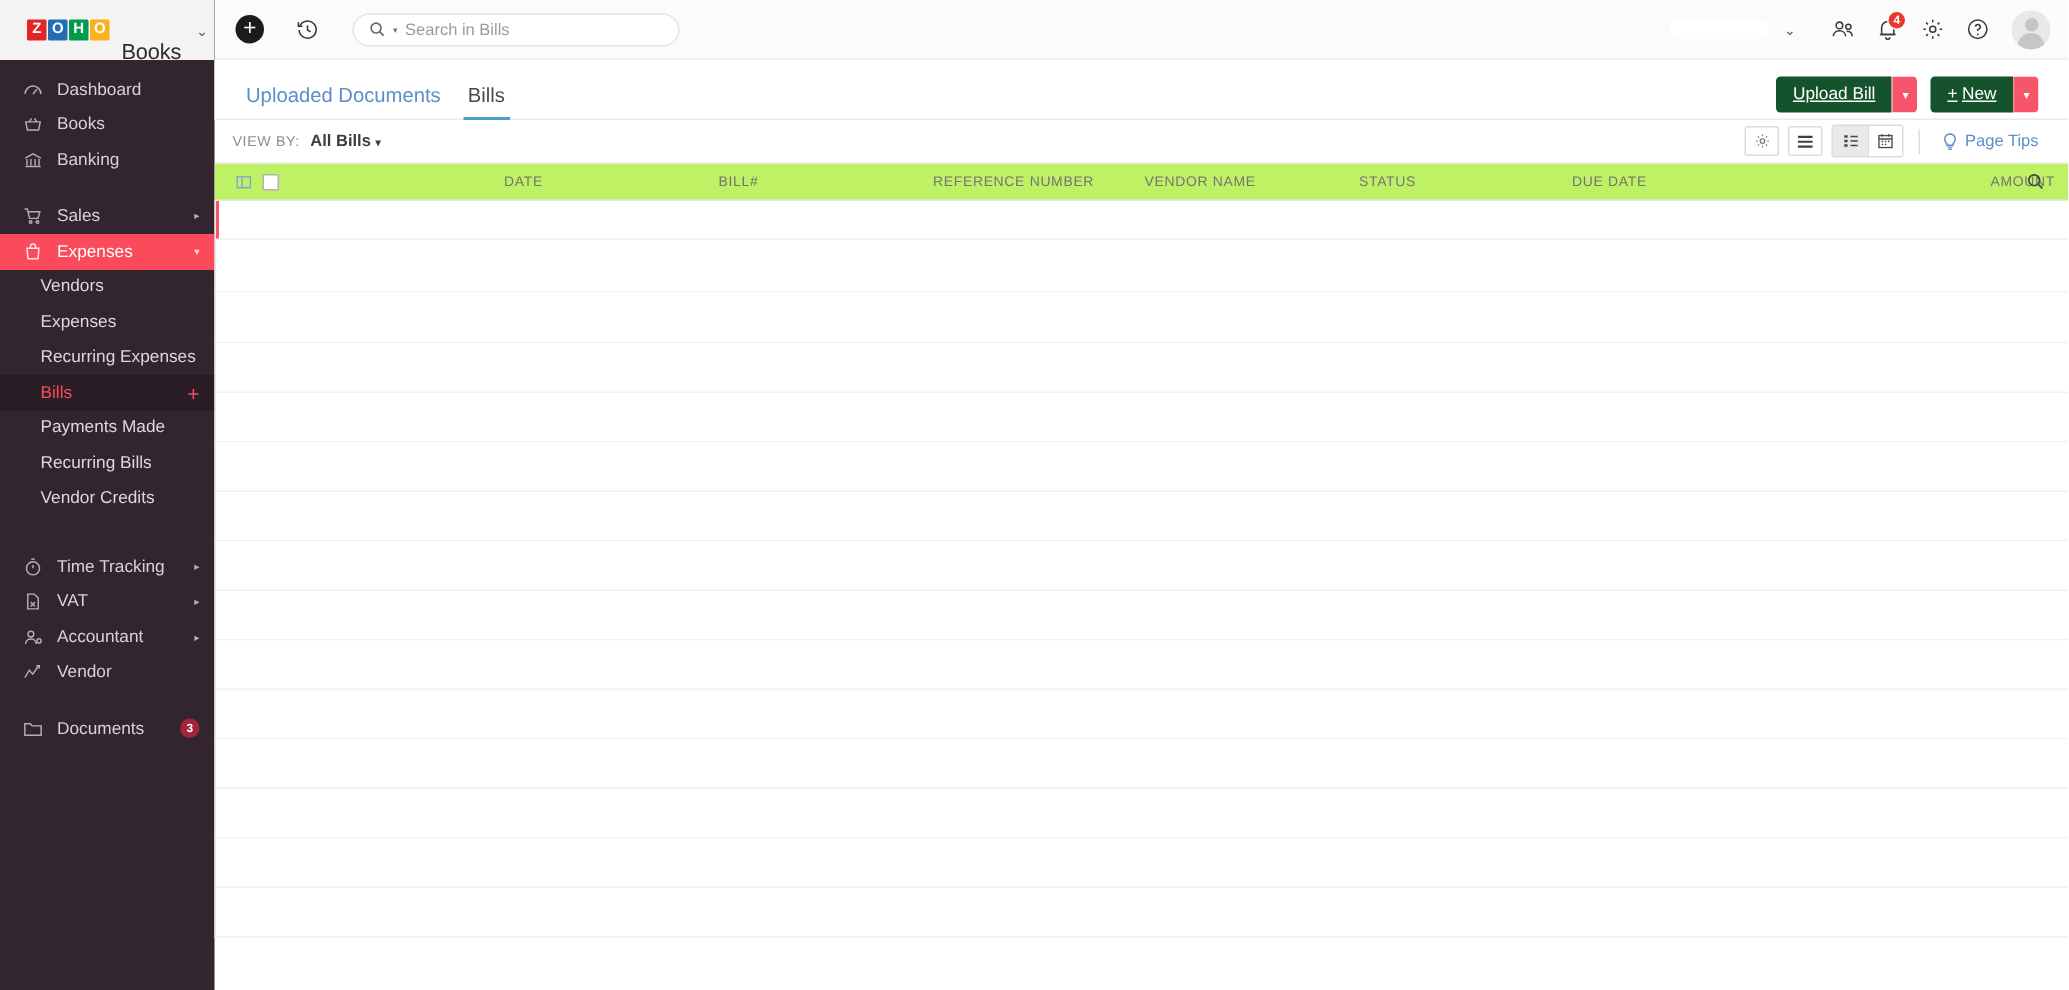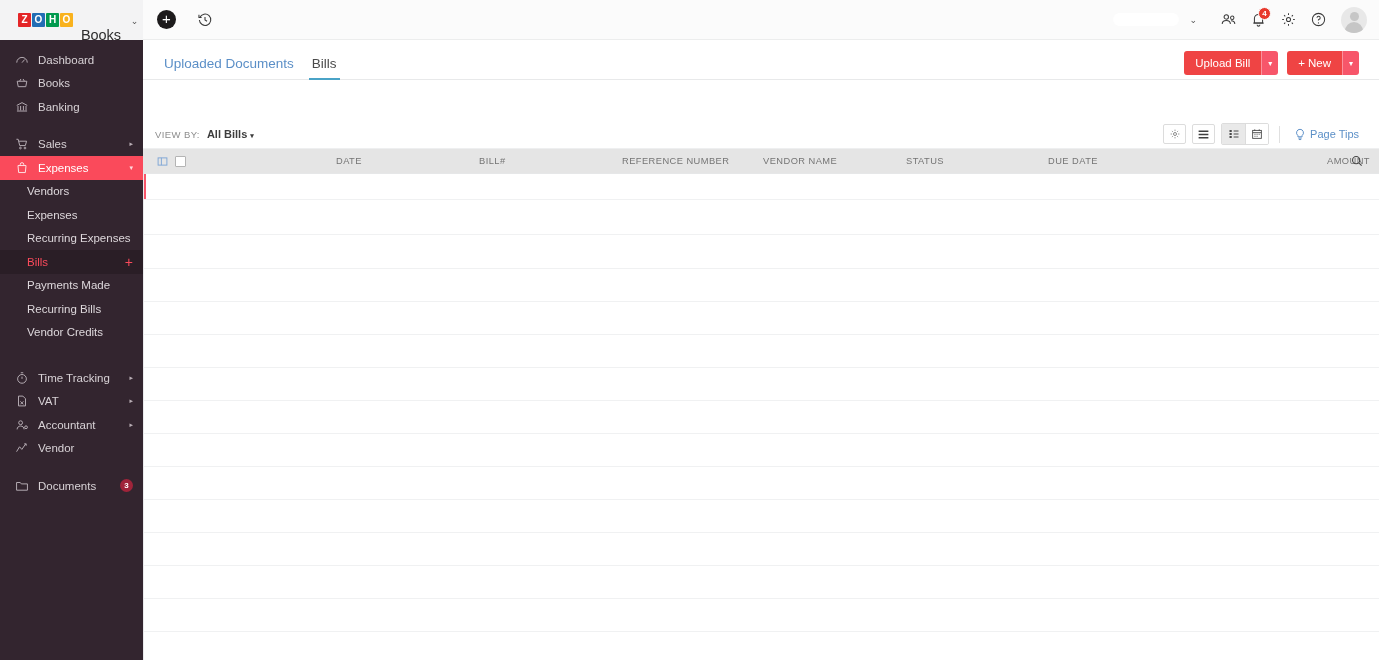--- a/index.html
+++ b/index.html
@@ -193,46 +193,45 @@
   .tab.link { color: #5b8fc7; }
   .tab.active { color: #4a4a4a; }
   .tab.active::after {
     content: "";
     position: absolute; left: 6px; right: 6px; bottom: -1px;
     height: 2px; background: #4aa3c7;
   }
   .tab-actions { margin-left: auto; display: flex; align-items: center; padding-bottom: 4px; }
   .btn-split { display: flex; margin-left: 9px; }
   .btn-primary {
-    background: #ef4444; color: #fff;
+    background: #14532d; color: #fff;
     border: none; font-size: 11.5px;
     height: 24px; padding: 0 11px;
     border-radius: 3px 0 0 3px;
     cursor: pointer;
     font-family: "Liberation Sans", sans-serif;
-    display: flex; align-items: center; gap: 3px;
+    display: flex; align-items: center; gap: 3px; text-decoration: underline;
   }
   .btn-caret {
     background: #f7566a; color: #fff;
     border: none; border-left: 1px solid #e8americ;
     border-left: 1px solid rgba(255,255,255,.35);
     width: 17px; height: 24px;
     border-radius: 0 3px 3px 0;
     cursor: pointer; font-size: 8px;
     display: flex; align-items: center; justify-content: center;
   }
 
   
   .viewrow {
     height: 29px;
     background: #fff;
     display: flex; align-items: center;
     padding: 0 20px 0 12px;
     border-bottom: 1px solid #eeeff0;
-    margin-top: 40px;
   }
   .viewby-label { font-size: 9.5px; color: #8d8d8d; letter-spacing: .4px; }
   .viewby-val {
     font-size: 11px; color: #3d3d3d; font-weight: bold;
     margin-left: 7px; cursor: pointer;
   }
   .viewby-val .c { font-size: 7px; margin-left: 3px; }
   .view-tools { margin-left: auto; display: flex; align-items: center; gap: 6px; }
   .tool-btn {
     width: 23px; height: 20px;
@@ -253,21 +252,21 @@
   .page-tips {
     display: flex; align-items: center; gap: 4px;
     color: #5b8fc7; font-size: 11px; cursor: pointer;
     padding-left: 4px;
   }
 
   
   .table-wrap { flex: 1; overflow: hidden; position: relative; }
   .thead {
     height: 25px;
-    background: #e5e5e5;
+    background: #bef264;
     border-bottom: 1px solid #e6e7e8;
     display: flex; align-items: center;
     position: relative;
   }
   .th {
     font-size: 9.3px; color: #747474;
     letter-spacing: .45px;
     position: absolute;
     white-space: nowrap;
   }
@@ -463,20 +462,28 @@
       <div class="tb-plus">
         <span>+</span>
       </div>
       <div class="tb-clock">
         <svg width="16" height="16" viewBox="0 0 18 18" fill="none" stroke="#3a3a3a" stroke-width="1.2">
           <path d="M3.2 6.2A6.4 6.4 0 1 1 2.7 9"></path>
             <path d="M2.2 3.2v3h3"></path>
             <path d="M9 5.6V9l2.3 1.4"></path>
         </svg>
       </div>
+      <div class="searchbox">
+        <svg width="11" height="11" viewBox="0 0 14 14" fill="none" stroke="#6a6a6a" stroke-width="1.4">
+          <circle cx="6" cy="6" r="4.2"></circle>
+            <path d="M9.2 9.2l3.2 3.2"></path>
+        </svg>
+        <span class="s-caret">▾</span>
+        <input type="text" placeholder="Search in Bills" style="">
+      </div>
 
       <div class="tb-right">
         <div class="org-pill"></div>
         <span class="org-caret">⌄</span>
 
         <div class="tb-icon first">
           <svg width="17" height="17" viewBox="0 0 20 20" fill="none" stroke="#3a3a3a" stroke-width="1.2">
             <circle cx="7.4" cy="7" r="2.6"></circle>
               <path d="M2.6 15.4c0-2.6 2.1-4.2 4.8-4.2s4.8 1.6 4.8 4.2"></path>
             <circle cx="14.4" cy="8" r="2"></circle>

